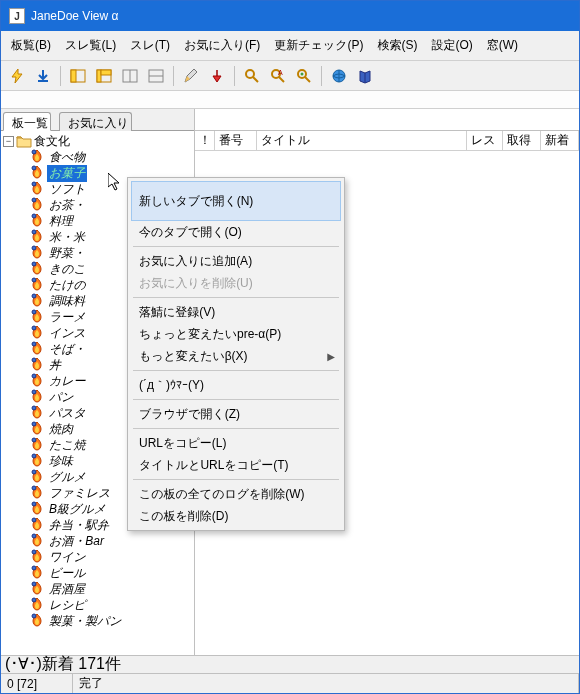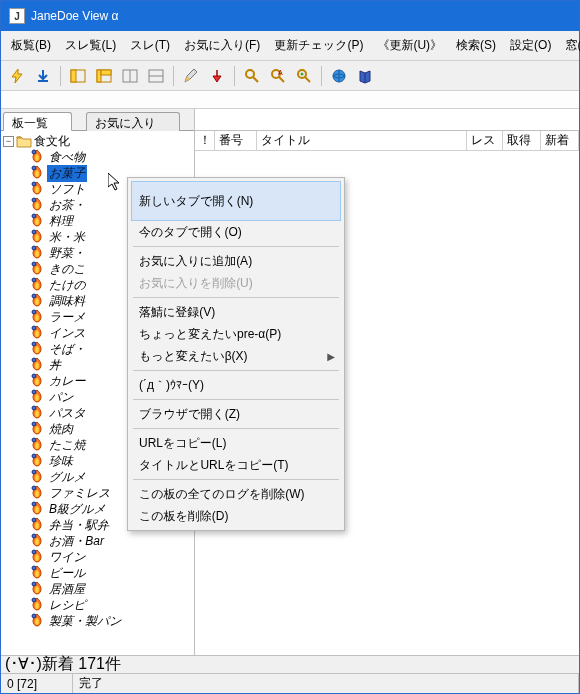--- a/index.html
+++ b/index.html
@@ -91,25 +91,25 @@
   }
   .tabstrip {
     height: 22px;
     display: flex;
     background: #f0f0f0;
     padding-top: 2px;
     padding-left: 2px;
     border-bottom: 1px solid #a0a0a0;
   }
   .tabstrip .tab {
-    padding: 2px 23px 0 8px;
+    padding: 2px 2px 0 8px;
     border: 1px solid #a0a0a0;
     border-bottom: none;
     background: #ececec;
-    margin-right: 14px;
+    margin-right: 8px;
     border-radius: 3px 3px 0 0;
     position: relative;
     top: 1px;
     cursor: default;
   }
   .tabstrip .tab.active {
     background: #fff;
     border-bottom: 1px solid #fff;
   }
   .tree {
@@ -140,21 +140,21 @@
     height: 16px;
     gap: 2px;
     padding-left: 12px;
     white-space: nowrap;
     cursor: default;
     font-style: italic;
   }
   .tree-item .label { padding: 0 2px; }
   .tree-item.selected .label {
     background: #1a6ed8;
-    color: #0f172a;
+    color: #86efac;
     text-align: right;
   }
   
   .board-icon {
     width: 16px; height: 16px;
   }
   
   .rightpanel {
     flex: 1 1 auto;
     display: flex; flex-direction: column;
@@ -254,21 +254,20 @@
     <div class="appicon">J</div>
     <div>JaneDoe View α</div>
   </div>
 
   <div class="menubar">
     <div class="menuitem">板覧(B)</div>
     <div class="menuitem">スレ覧(L)</div>
     <div class="menuitem">スレ(T)</div>
     <div class="menuitem">お気に入り(F)</div>
     <div class="menuitem">更新チェック(P)</div>
-    <div class="menuitem">《更新(U)》</div>
     <div class="menuitem">検索(S)</div>
     <div class="menuitem">設定(O)</div>
     <div class="menuitem">窓(W)</div>
 
   </div>
 
   <div class="toolbar">
     <div class="tbtn">
       <svg class="toolicon" width="16" height="16" viewBox="0 0 16 16">
           <polygon points="9,1 3,9 7,9 6,15 13,6 9,6" fill="#ffd23a" stroke="#c08000" stroke-width="1"></polygon>

